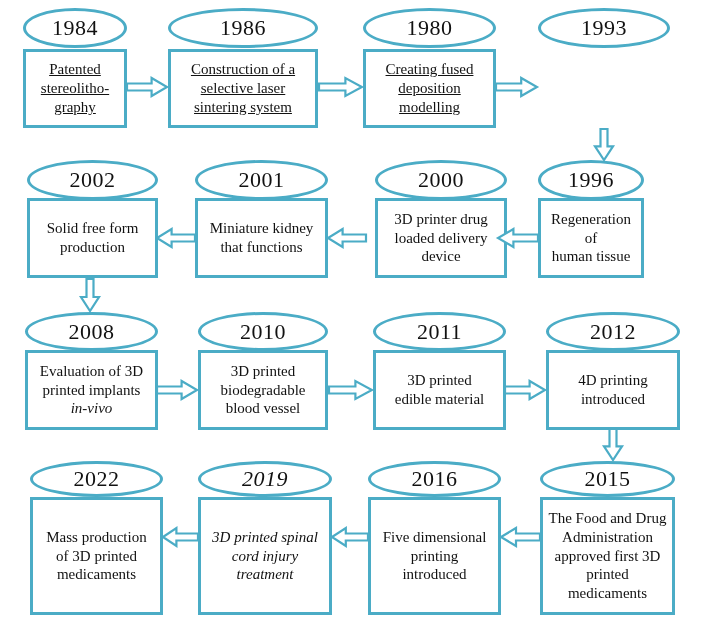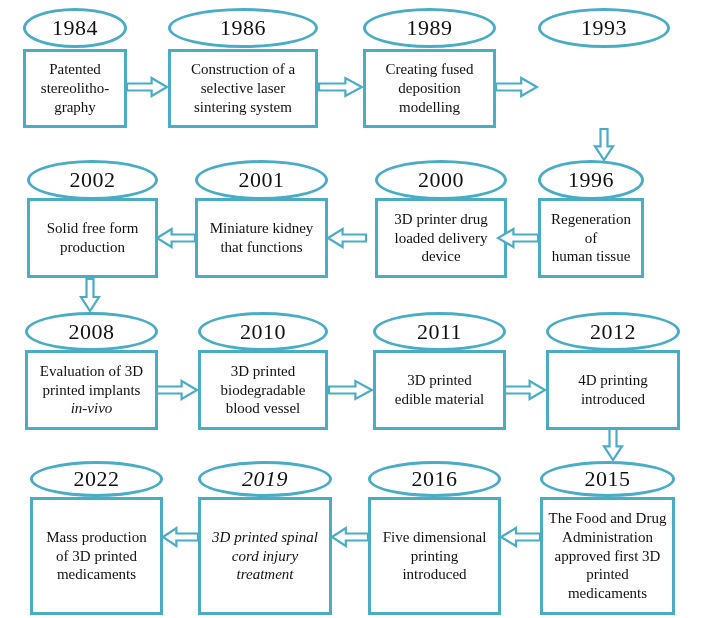--- a/index.html
+++ b/index.html
@@ -15,21 +15,21 @@
   }
   .ellipse span{font-size:22px;letter-spacing:.5px;}
   .rect{
     position:absolute;left:0;right:0;bottom:0;
     border:3px solid var(--accent);
     display:flex;flex-direction:column;align-items:center;justify-content:center;
     text-align:center;background:transparent;box-sizing:border-box;
     font-size:15px;line-height:1.26;white-space:pre-line;padding:2px;
   }
   .italic{font-style:italic;}
-  .r1 .ellipse{height:40px;} .r1 .rect{top:41px;}
+  .r1 .ellipse{height:40px;} .r1 .rect{top:41px;text-decoration:underline;}
   .r2 .ellipse{height:40px;} .r2 .rect{top:38px;}
   .r3 .ellipse{height:39px;justify-content:center;} .r3 .rect{top:38px;}
   .r4 .ellipse{height:36px;} .r4 .rect{top:36px;}
   svg.arrow{position:absolute;overflow:visible;}
   svg.arrow polygon{fill:#ffffff;stroke:var(--accent);stroke-width:2.2;stroke-linejoin:miter;}
 </style>
 </head>
 <body>
 
 <div class="canvas">
@@ -45,21 +45,21 @@
   <div class="cell r1" style="left:168px;top:8px;width:150px;height:120px;">
     <div class="ellipse">
         <span>1986</span>
       </div>
     <div class="rect"><span>Construction of a
 selective laser
 sintering system</span></div>
   </div>
   <div class="cell r1" style="left:363px;top:8px;width:133px;height:120px;">
     <div class="ellipse">
-        <span>1989</span>
+        <span>1980</span>
       </div>
     <div class="rect"><span>Creating fused
 deposition
 modelling</span></div>
   </div>
   <div class="cell r1" style="left:538px;top:8px;width:132px;height:120px;">
     <div class="ellipse">
         <span>1993</span>
       </div>
   </div>

